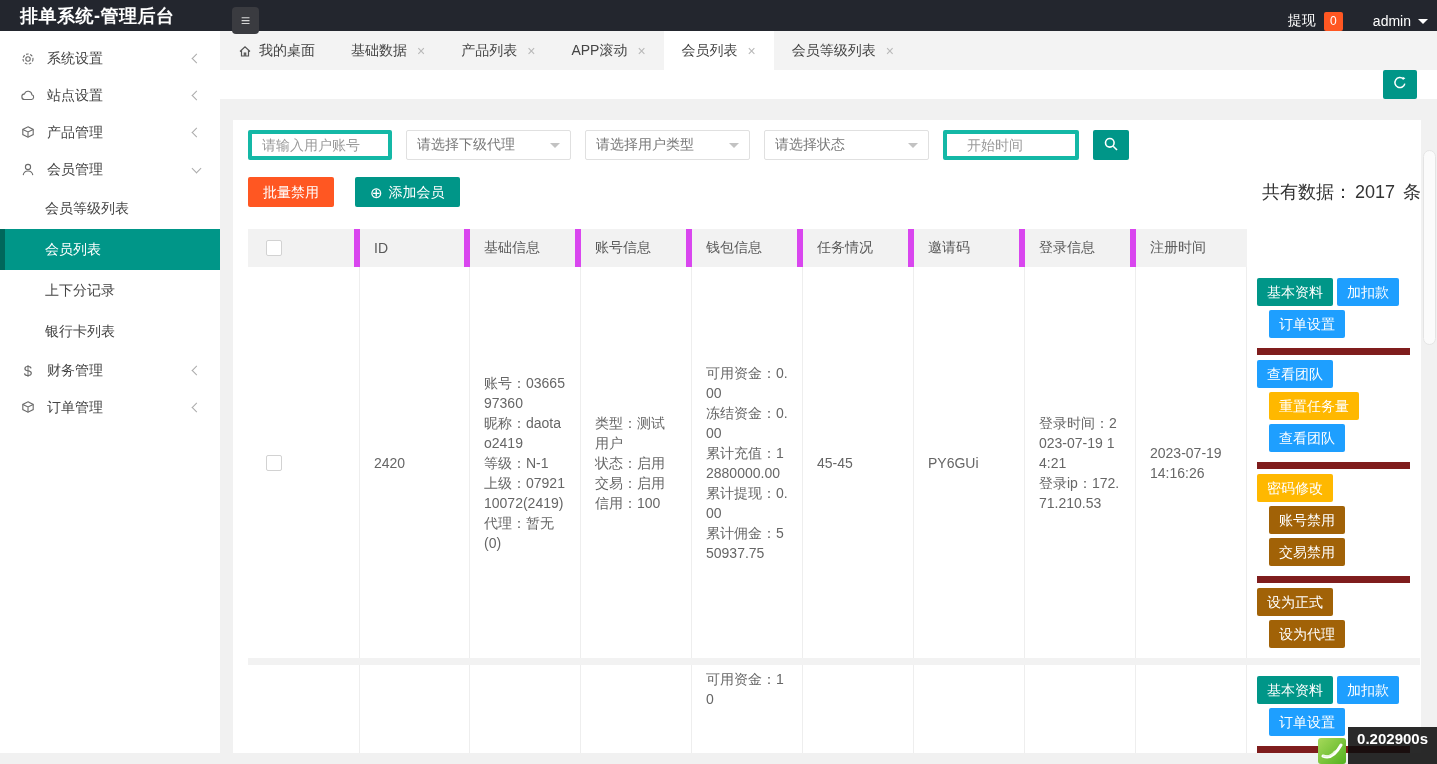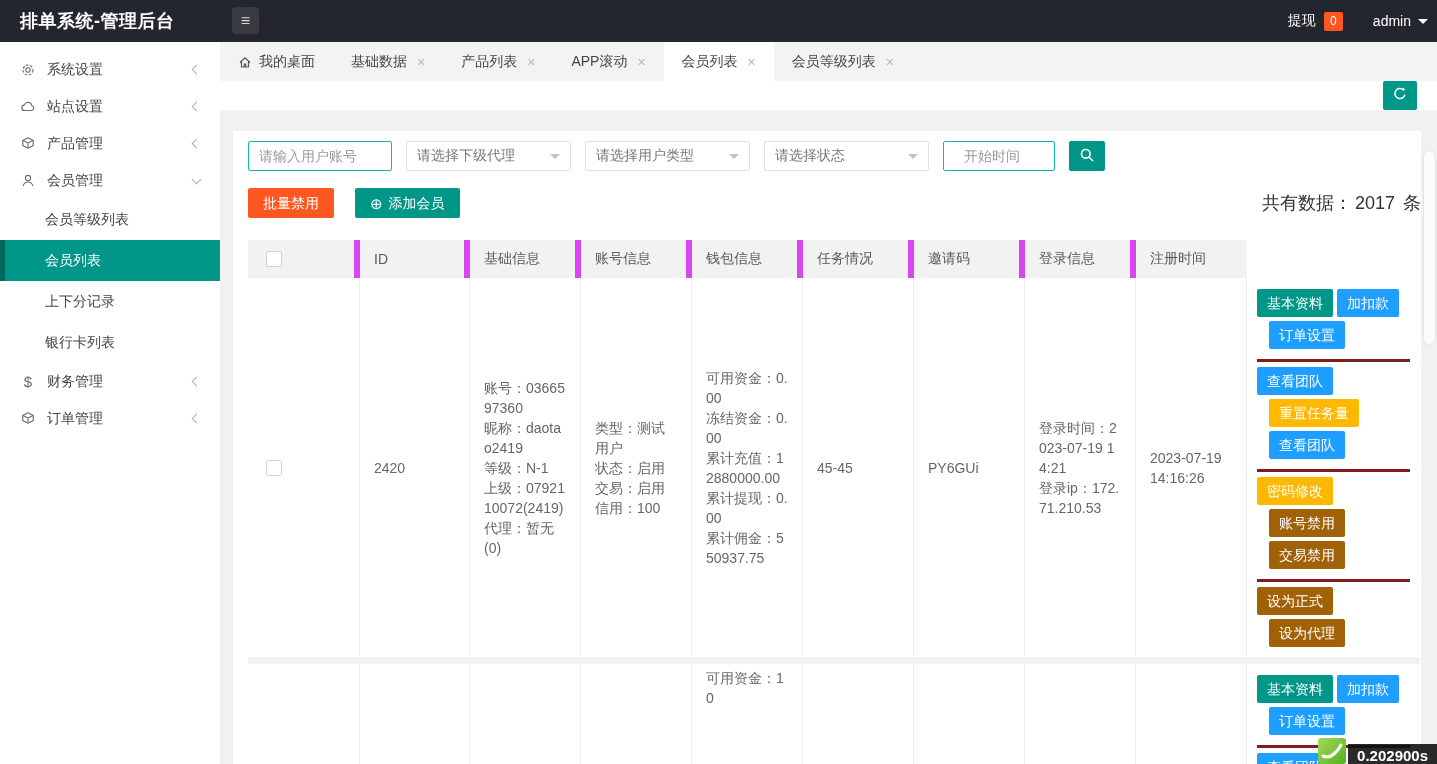--- a/index.html
+++ b/index.html
@@ -1,20 +1,20 @@
 <!DOCTYPE html>
 <html><head>
 <meta charset="utf-8">
 <style>
   * { box-sizing: border-box; margin: 0; padding: 0; }
   html,body { width:1437px; height:764px; overflow:hidden;
     font-family:"Liberation Sans","DejaVu Sans",sans-serif; background:#f1f1f1; }
 
   
-  .header { height:42px; background:#23262E; color:#fff; position:relative;
+  .header { height:31px; background:#23262E; color:#fff; position:relative;
     display:flex; align-items:center; }
   .app-title { font-size:18px; font-weight:bold; padding-left:20px; letter-spacing:.5px; }
   .collapse-btn { position:absolute; left:232px; top:7px; width:27px; height:27px;
     background:#3a3b40; border:none; border-radius:4px; color:#d6d6d6; font-size:16px;
     line-height:26px; text-align:center; cursor:pointer; }
   .header-right { position:absolute; right:9px; top:0; height:42px;
     display:flex; align-items:center; font-size:14px; }
   .withdraw { cursor:pointer; }
   .hbadge { background:#FF5722; color:#fff; min-width:19px; height:19px; line-height:19px;
     border-radius:2px; text-align:center; font-size:12px; padding:0 4px; margin-left:8px; }
@@ -54,25 +54,25 @@
   
   .toolbar { height:29px; background:#fff; display:flex; justify-content:flex-end;
     align-items:center; padding-right:20px; }
   .refresh-btn { width:34px; height:29px; background:#009688; border:none; border-radius:2px;
     display:flex; align-items:center; justify-content:center; cursor:pointer; }
 
   
   .card { flex:1; background:#fff; margin:21px 16px 0 13px; padding:10px 0 0 15px;
     overflow:hidden; }
   .filters { display:flex; gap:14px; margin-bottom:17px; }
-  .f-input { height:30px; border:1px solid #14b8a6; border-radius:2px; padding:0 10px;
+  .f-input { height:30px; border:4px solid #14b8a6; border-radius:2px; padding:0 10px;
     font-size:14px; color:#c2410c; background:#fff; }
   .f-input::placeholder { color:#9a9a9a; }
   .w-account { width:144px; }
-  .w-date { width:112px;padding-left:20px; }
+  .w-date { width:136px;padding-left:20px; }
   .f-select { width:165px; height:30px; border:1px solid #e0e0e0; border-radius:2px;
     display:flex; align-items:center; justify-content:space-between; padding:0 10px;
     color:#787878; font-size:14px; background:#fff; cursor:pointer; }
   .caret-g { width:0; height:0; border:5px solid transparent; border-top-color:#c2c2c2;
     margin-top:5px; }
   .search-btn { width:36px; height:30px; background:#009688; border:none; border-radius:2px;
     display:flex; align-items:center; justify-content:center; cursor:pointer; }
 
   .actions-row { display:flex; align-items:center; margin-bottom:22px; }
   .btn { height:30px; line-height:30px; border-radius:2px; color:#fff; font-size:14px;
@@ -93,39 +93,39 @@
   .td { border-right:1px solid #eee; display:flex; align-items:center; padding:4px 14px;
     font-size:14px; color:#666; word-break:break-all; line-height:20px; background:#fff; }
   .td:last-child { border-right:none; }
   .c0 { width:112px; } .c1 { width:110px; } .c2,.c3,.c4,.c5,.c6,.c7,.c8 { width:111px; }
   .c9 { width:173px; }
   .cb { width:16px; height:16px; border:1px solid #d2d2d2; border-radius:2px;
     background:#fff; cursor:pointer; }
   .th.c0 { padding-left:18px; }
   .td.c0 { padding-left:18px; }
   .td-ops { display:block; padding:6px 10px 0; align-items:flex-start; }
-  .op-group { padding:3px 0 8px; border-bottom:3px solid #7f1d1d; }
+  .op-group { padding:3px 0 8px; border-bottom:7px solid #7f1d1d; }
   .op-group:last-child { border-bottom:none; }
   .op-btn { display:inline-block; height:28px; line-height:28px; padding:0 10px;
     border-radius:2px; color:#fff; font-size:14px; margin:2px 4px 2px 0; cursor:pointer; }
   .indent { margin-left:12px; }
   .bg-teal { background:#009688; } .bg-blue { background:#1E9FFF; }
   .bg-yellow { background:#FFB800; } .bg-red { background:#a16207; }
   .row-sep { height:7px; background:#f2f2f2; width:1172px; }
   .cell-lines { width:100%; }
   .spacer180 { height:180px; }
 
   
   .scroll-thumb { position:fixed; right:1px; top:150px; width:13px; height:195px;
     background:#fbfbfb; border:1px solid #e4e4e4; border-radius:7px; }
   .perf { position:fixed; right:0; bottom:0; display:flex; align-items:flex-end; }
   .perf-icon { width:28px; height:26px; border-radius:3px;
     background:linear-gradient(135deg,#a6d95a,#53b11f); margin-right:2px;
     display:flex; align-items:center; justify-content:center; }
-  .perf-time { height:20px; line-height:24px; background:rgba(12,12,12,.88); color:#fff;
+  .perf-time { height:37px; line-height:24px; background:rgba(12,12,12,.88); color:#fff;
     font-size:15px; font-weight:bold; padding:0 9px; }
 </style>
 </head>
 <body>
 
 <div class="header">
   <div class="app-title">排单系统-管理后台</div>
   <button class="collapse-btn">
     <span>≡</span>
   </button>

